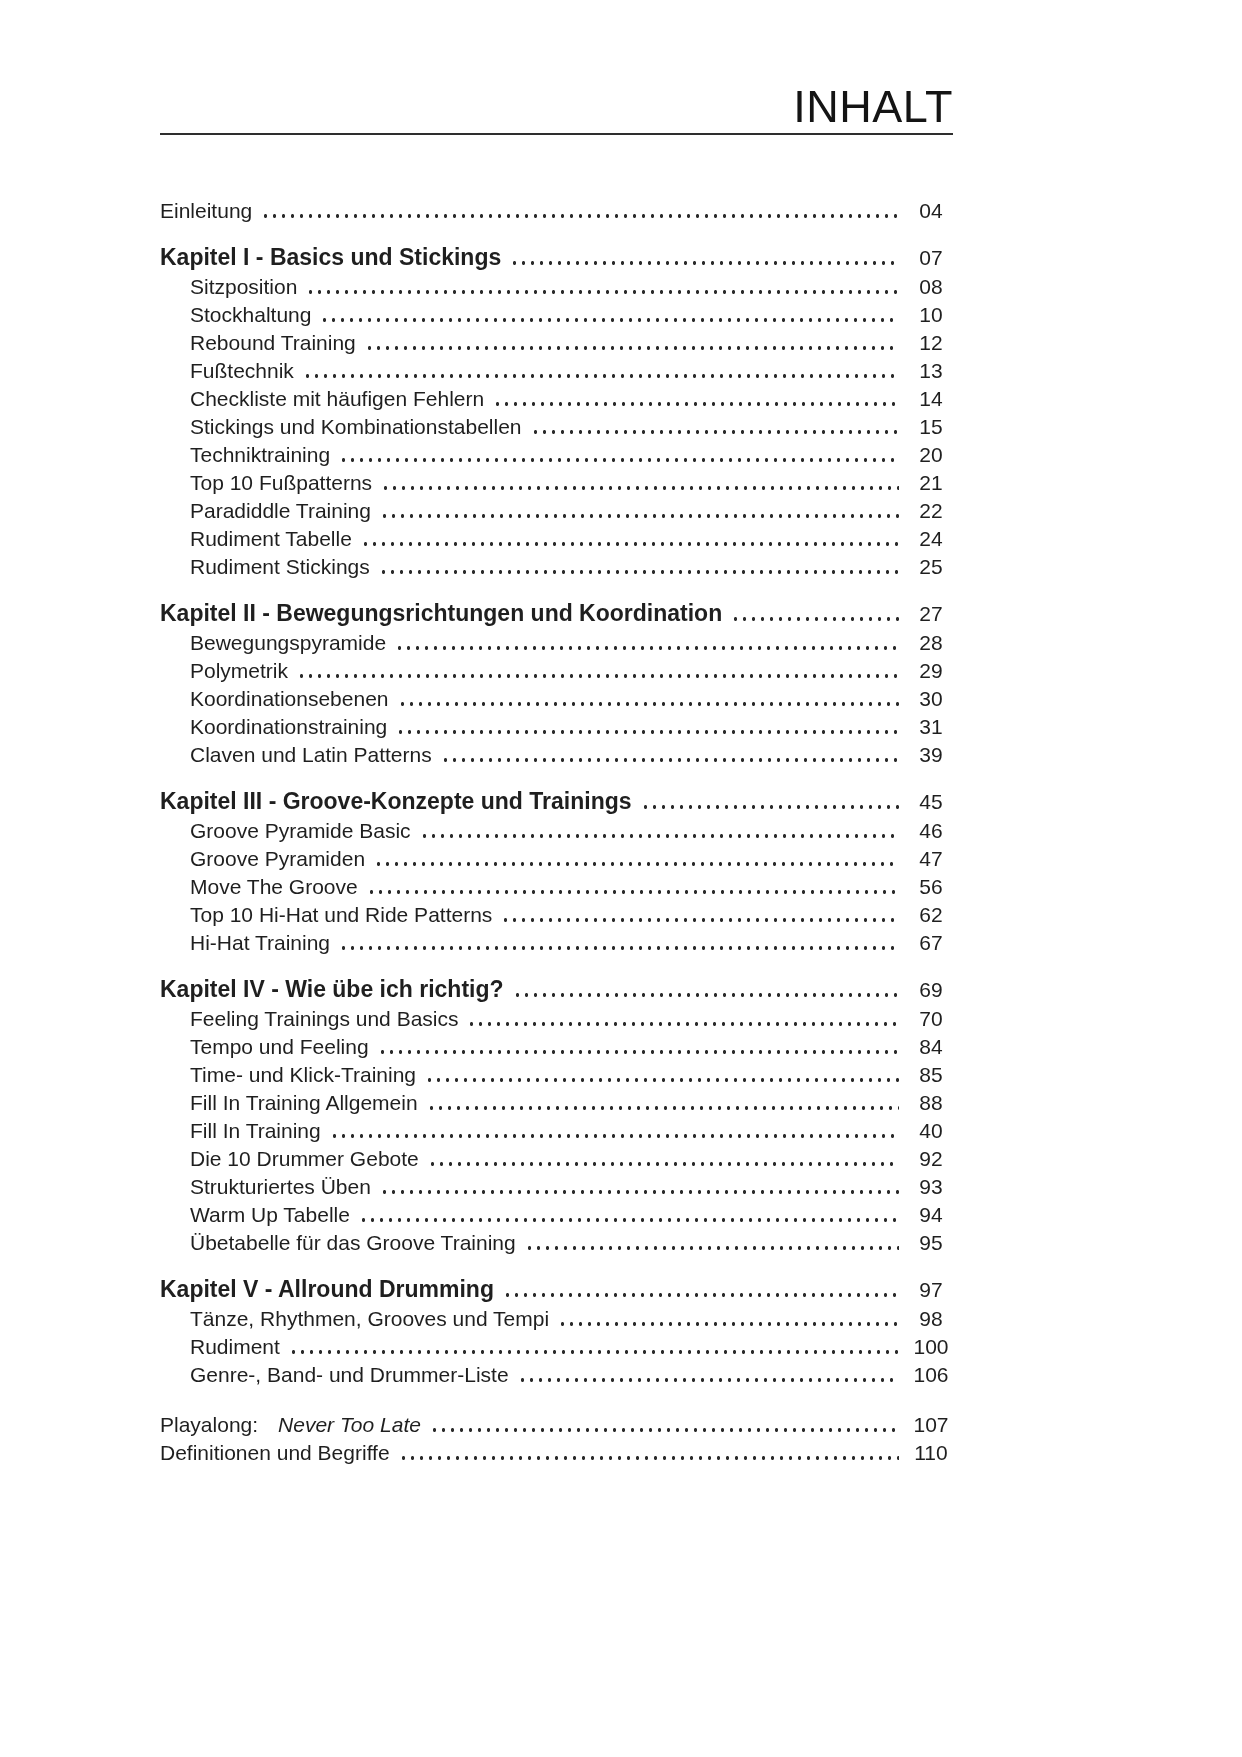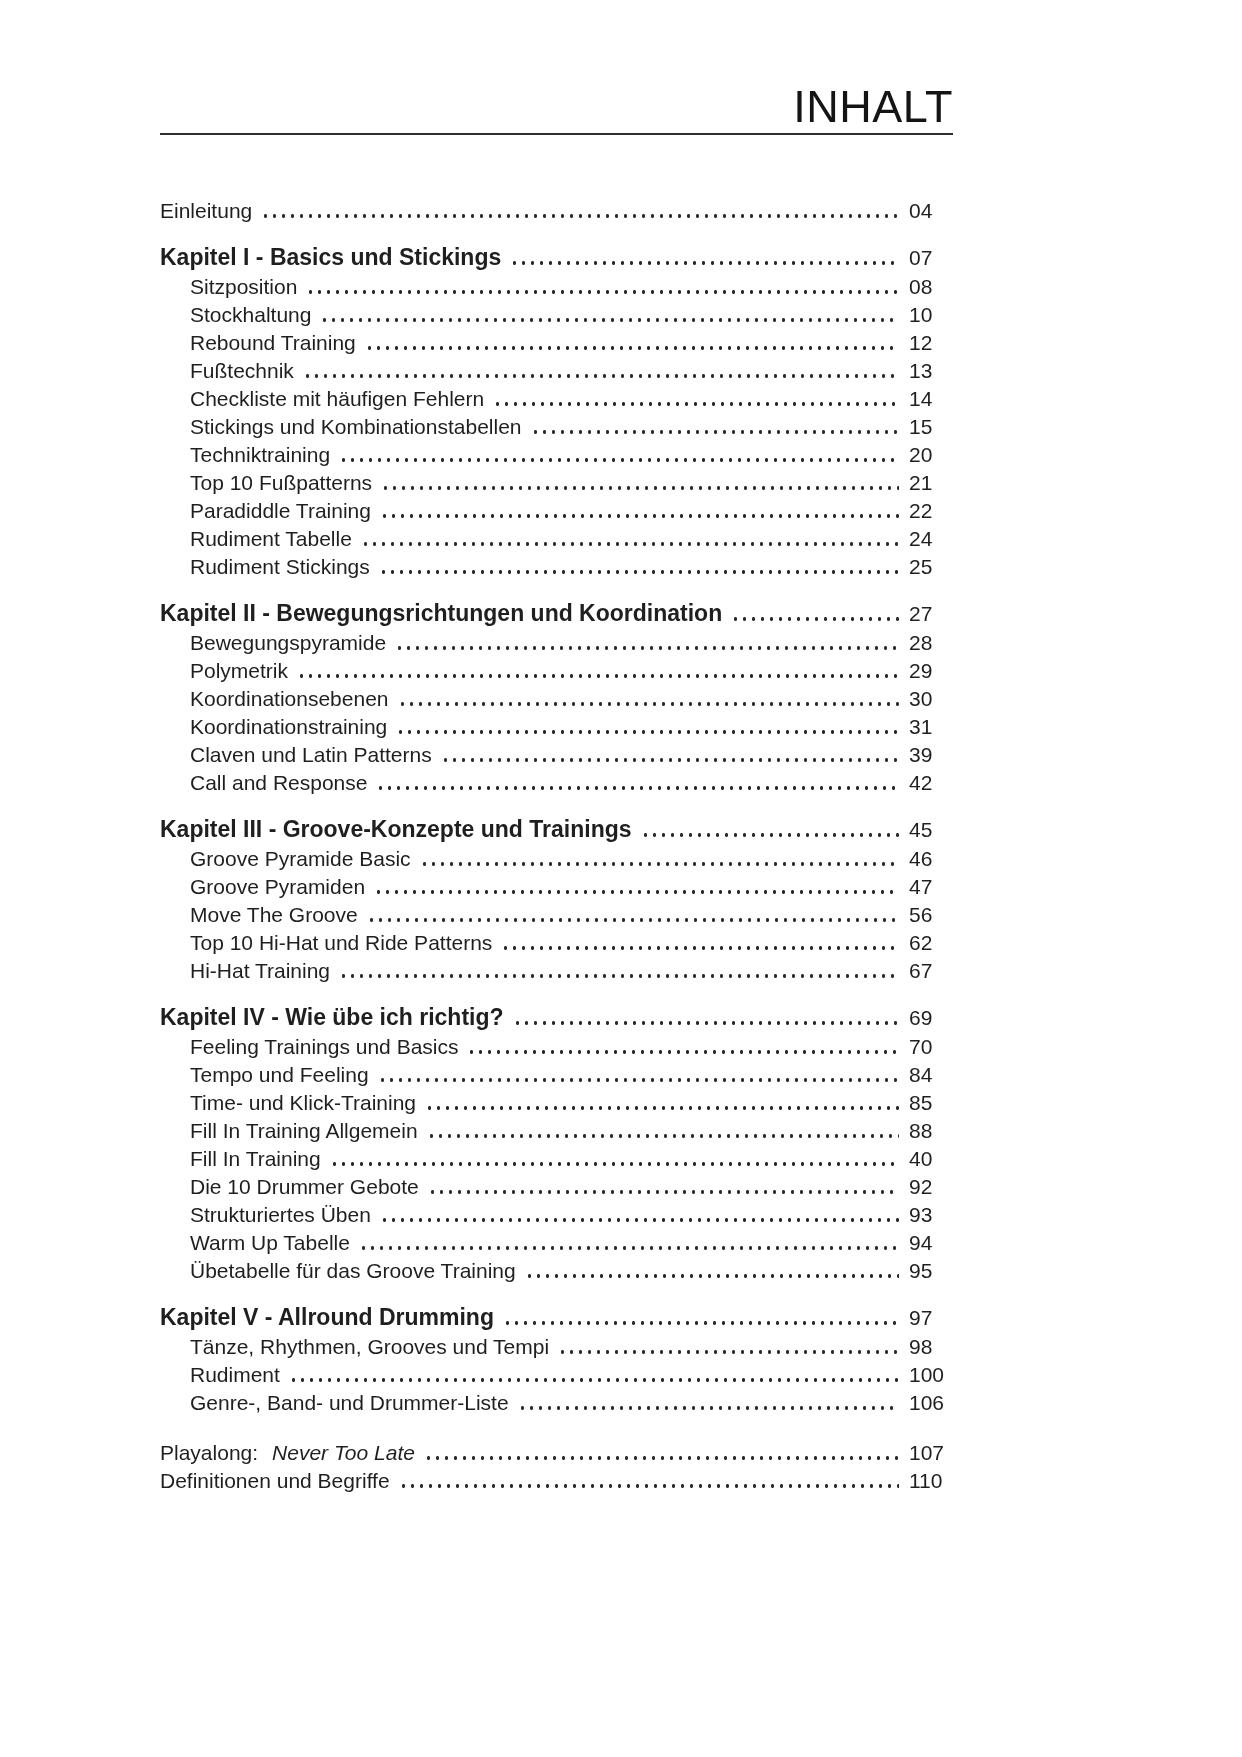--- a/index.html
+++ b/index.html
@@ -38,35 +38,35 @@
   .toc-chapter {
     font-size: 23px;
     line-height: 30px;
     font-weight: bold;
   }
   .toc-chapter .toc-page { font-weight: normal; font-size: 21px; }
   .toc-sub { padding-left: 30px; }
   .gap-before { margin-top: 17px; }
   .gap-before-large { margin-top: 22px; }
   .toc-label { white-space: nowrap; }
-  .toc-label-italic { font-style: italic; margin-left: 14px; white-space: nowrap; }
+  .toc-label-italic { font-style: italic; margin-left: 20px; white-space: nowrap; }
   .toc-leader {
     flex: 1 1 auto;
     min-width: 20px;
     height: 4px;
     margin: 0 10px 0 9px;
     background-image: radial-gradient(circle, #2b2b2b 1.6px, transparent 2.05px);
     background-size: 9px 4px;
     background-repeat: repeat-x;
     background-position: left center;
   }
   .toc-page {
     flex: 0 0 auto;
     width: 44px;
-    text-align: left;
+    text-align: center;
     font-weight: 400;
   }
 </style>
 </head>
 <body>
 
 <div class="page">
   <div>
     <div class="page-title">INHALT</div>
     <hr class="title-rule">
@@ -160,25 +160,20 @@
       <div class="toc-row toc-sub">
         <span class="toc-label">Koordinationstraining</span>
         <span class="toc-leader"></span>
         <span class="toc-page">31</span>
       </div>
       <div class="toc-row toc-sub">
         <span class="toc-label">Claven und Latin Patterns</span>
         <span class="toc-leader"></span>
         <span class="toc-page">39</span>
       </div>
-      <div class="toc-row toc-sub">
-        <span class="toc-label">Call and Response</span>
-        <span class="toc-leader"></span>
-        <span class="toc-page">42</span>
-      </div>
       <div class="toc-row toc-chapter gap-before">
         <span class="toc-label">Kapitel III - Groove-Konzepte und Trainings</span>
         <span class="toc-leader"></span>
         <span class="toc-page">45</span>
       </div>
       <div class="toc-row toc-sub">
         <span class="toc-label">Groove Pyramide Basic</span>
         <span class="toc-leader"></span>
         <span class="toc-page">46</span>
       </div>

